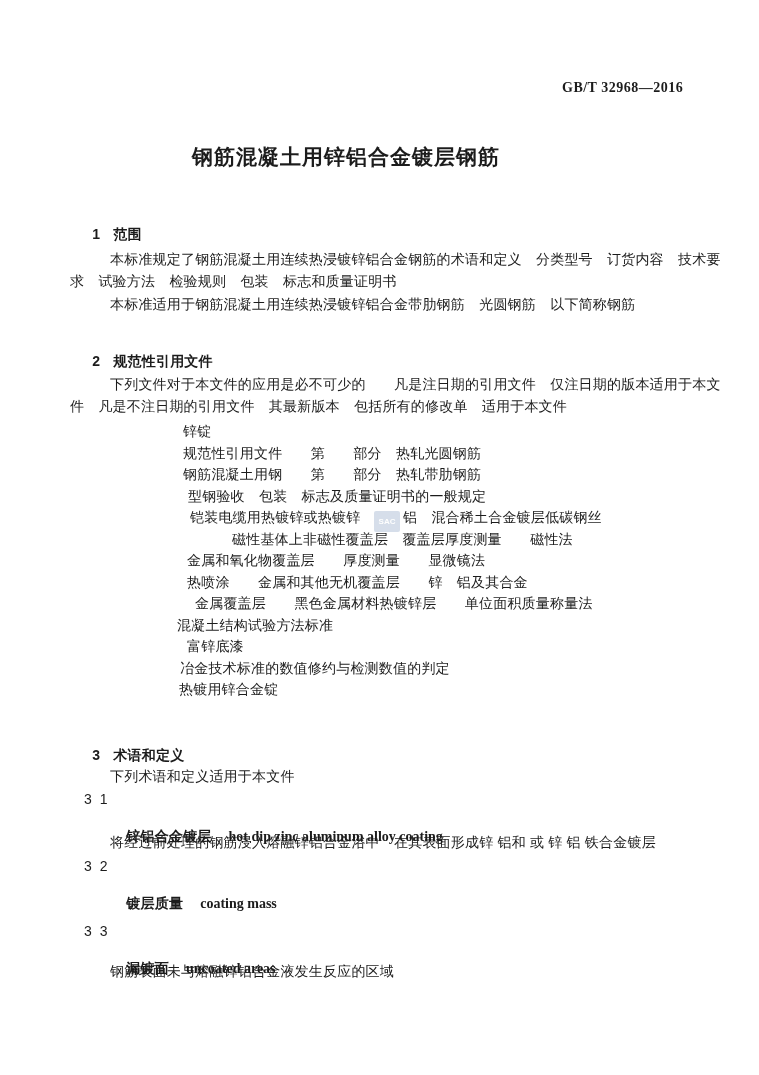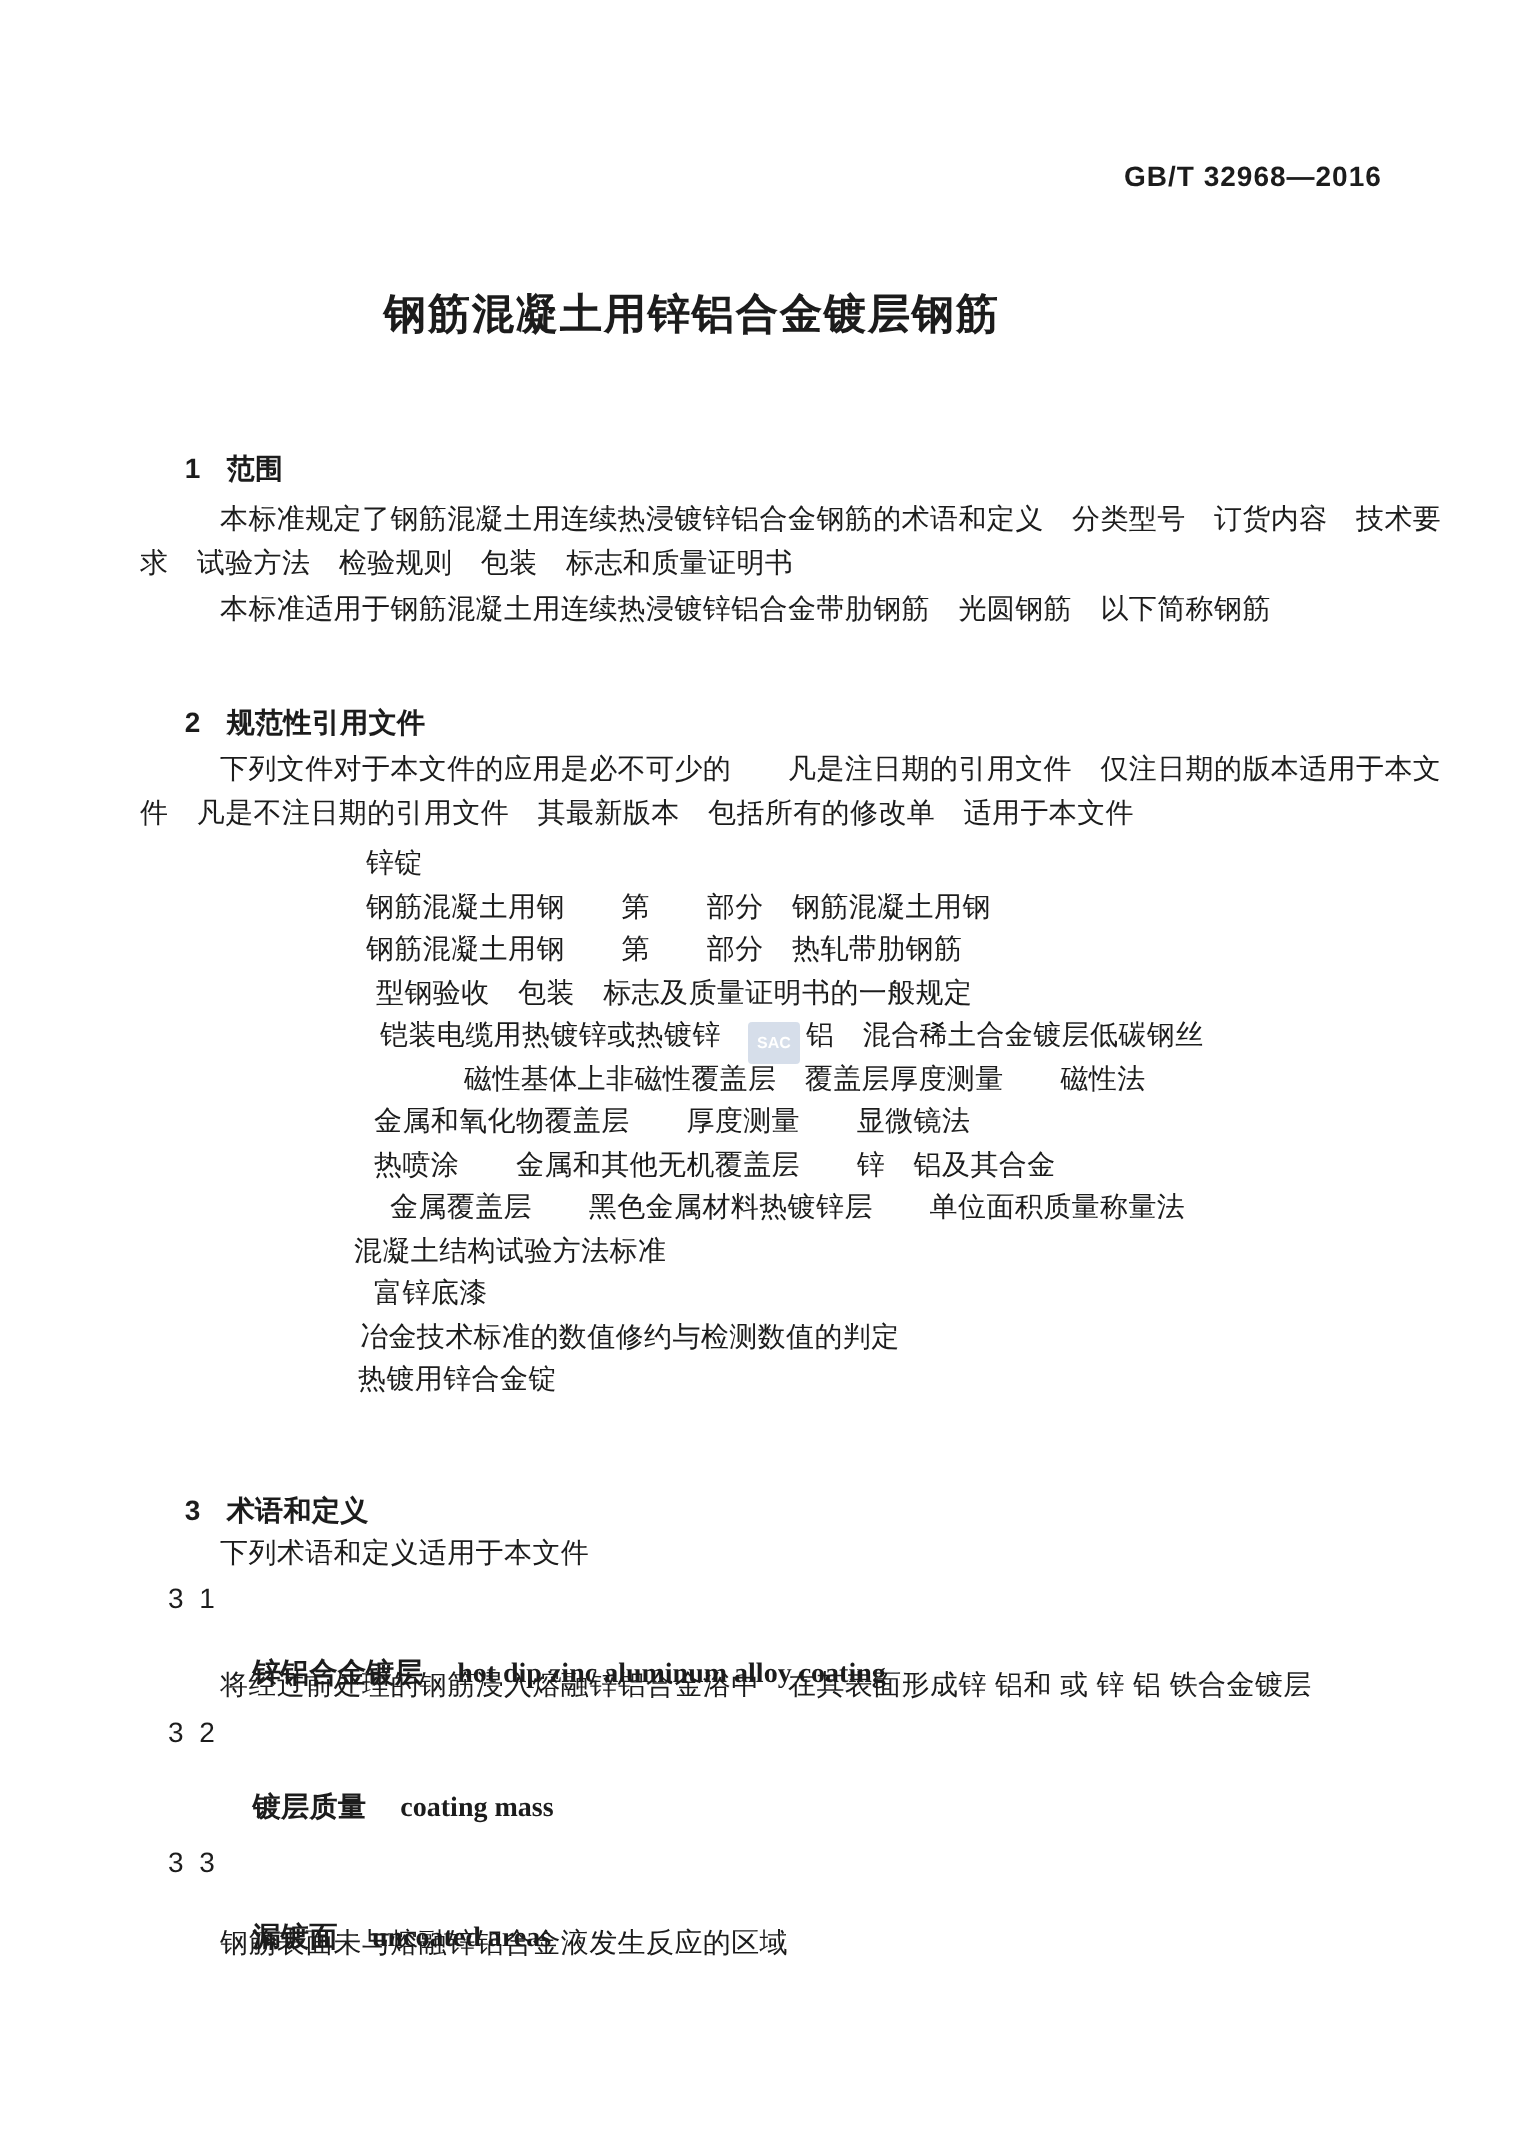--- a/index.html
+++ b/index.html
@@ -44,41 +44,41 @@
   }
   .z1{z-index:1;}
 </style>
 </head>
 <body>
 
 <div class="page">
 
   <div class="watermark">SAC</div>
 
-  <div class="line doc-number z1" style="top:80px;left:562px;">GB/T 32968—2016</div>
+  <div class="line doc-number z1" style="top:80px;left:562px;font-family:Liberation Serif, serif;">GB/T 32968—2016</div>
 
   <div class="doc-title z1">钢筋混凝土用锌铝合金镀层钢筋</div>
 
   <div class="line heading z1" style="top:210px;left:76px;">
     <span class="sec-num">1</span><span class="sec-title">范围</span>
   </div>
 
   <div class="line z1" style="top:251px;left:110px;">本标准规定了钢筋混凝土用连续热浸镀锌铝合金钢筋的术语和定义　分类型号　订货内容　技术要</div>
   <div class="line z1" style="top:273px;left:70px;">求　试验方法　检验规则　包装　标志和质量证明书</div>
   <div class="line z1" style="top:296px;left:110px;">本标准适用于钢筋混凝土用连续热浸镀锌铝合金带肋钢筋　光圆钢筋　以下简称钢筋</div>
 
   <div class="line heading z1" style="top:337px;left:76px;">
     <span class="sec-num">2</span><span class="sec-title">规范性引用文件</span>
   </div>
 
   <div class="line z1" style="top:376px;left:110px;">下列文件对于本文件的应用是必不可少的　　凡是注日期的引用文件　仅注日期的版本适用于本文</div>
   <div class="line z1" style="top:398px;left:70px;">件　凡是不注日期的引用文件　其最新版本　包括所有的修改单　适用于本文件</div>
 
   <div class="line z1" style="top:423px;left:183px;">锌锭</div>
-  <div class="line z1" style="top:445px;left:183px;">钢筋混凝土用钢　　第　　部分　钢筋混凝土用钢</div>
+  <div class="line z1" style="top:445px;left:183px;">规范性引用文件　　第　　部分　热轧光圆钢筋</div>
   <div class="line z1" style="top:466px;left:183px;">钢筋混凝土用钢　　第　　部分　热轧带肋钢筋</div>
   <div class="line z1" style="top:488px;left:188px;">型钢验收　包装　标志及质量证明书的一般规定</div>
   <div class="line z1" style="top:509px;left:190px;">铠装电缆用热镀锌或热镀锌　　　铝　混合稀土合金镀层低碳钢丝</div>
   <div class="line z1" style="top:531px;left:188px;margin-left:44px;">磁性基体上非磁性覆盖层　覆盖层厚度测量　　磁性法</div>
   <div class="line z1" style="top:552px;left:187px;">金属和氧化物覆盖层　　厚度测量　　显微镜法</div>
   <div class="line z1" style="top:574px;left:187px;">热喷涂　　金属和其他无机覆盖层　　锌　铝及其合金</div>
   <div class="line z1" style="top:595px;left:195px;">金属覆盖层　　黑色金属材料热镀锌层　　单位面积质量称量法</div>
   <div class="line z1" style="top:617px;left:177px;">混凝土结构试验方法标准</div>
   <div class="line z1" style="top:638px;left:187px;">富锌底漆</div>
   <div class="line z1" style="top:660px;left:180px;">冶金技术标准的数值修约与检测数值的判定</div>

